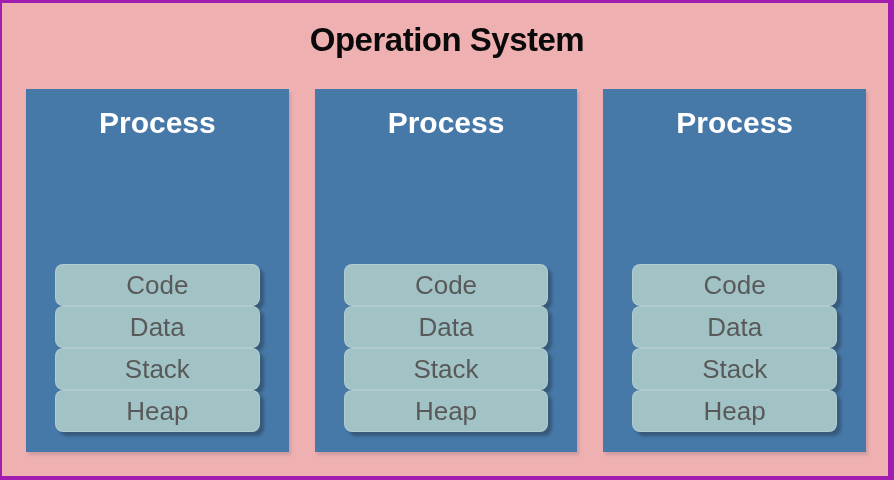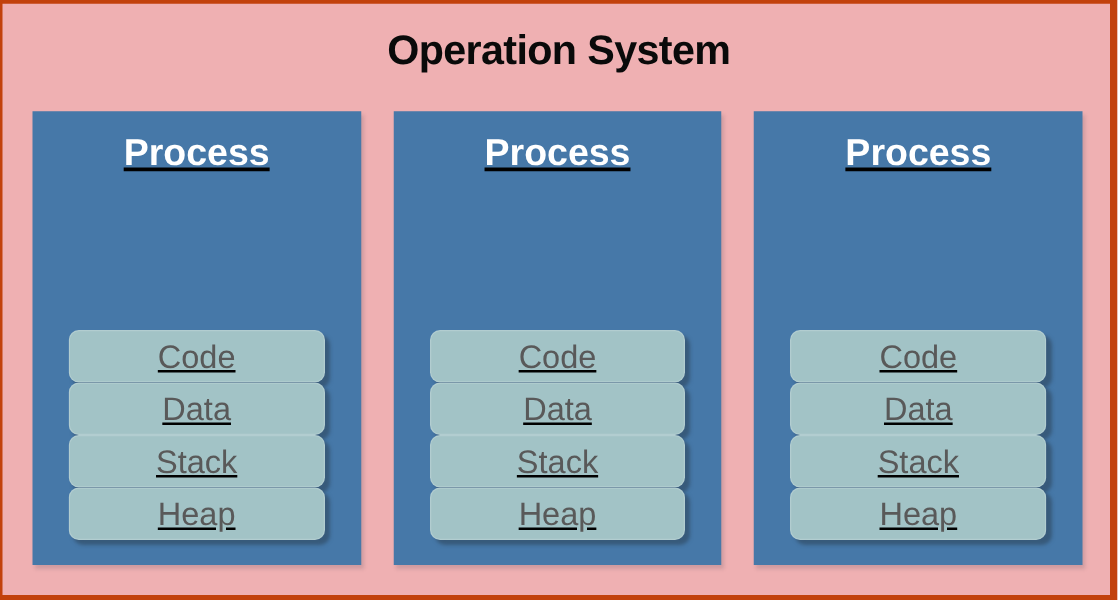--- a/index.html
+++ b/index.html
@@ -5,21 +5,21 @@
   html, body {
     margin: 0;
     padding: 0;
     background: #ffffff;
     font-family: "Liberation Sans", "DejaVu Sans", sans-serif;
   }
   .canvas {
     position: relative;
     width: 894px;
     height: 480px;
-    background: #c2410c;
+    background: #a21caf;
     overflow: hidden;
   }
   .pink-bg {
     position: absolute;
     left: 2px;
     top: 3px;
     right: 6px;
     bottom: 4px;
     background: var(--background-pink, #efb0b2);
   }
@@ -36,21 +36,20 @@
     line-height: 38px;
   }
   .process-row {
     position: absolute;
     left: 26px;
     top: 89px;
     width: 840px;
     height: 363px;
     display: flex;
     gap: 26px;
-    text-decoration: underline;
   }
   .process-box {
     flex: 1;
     background: var(--process-blue, #4678a8);
     display: flex;
     flex-direction: column;
     align-items: center;
     padding: 13px 0 20px 0;
     box-sizing: border-box;
     box-shadow: 2px 3px 3px rgba(60, 60, 80, 0.18);

